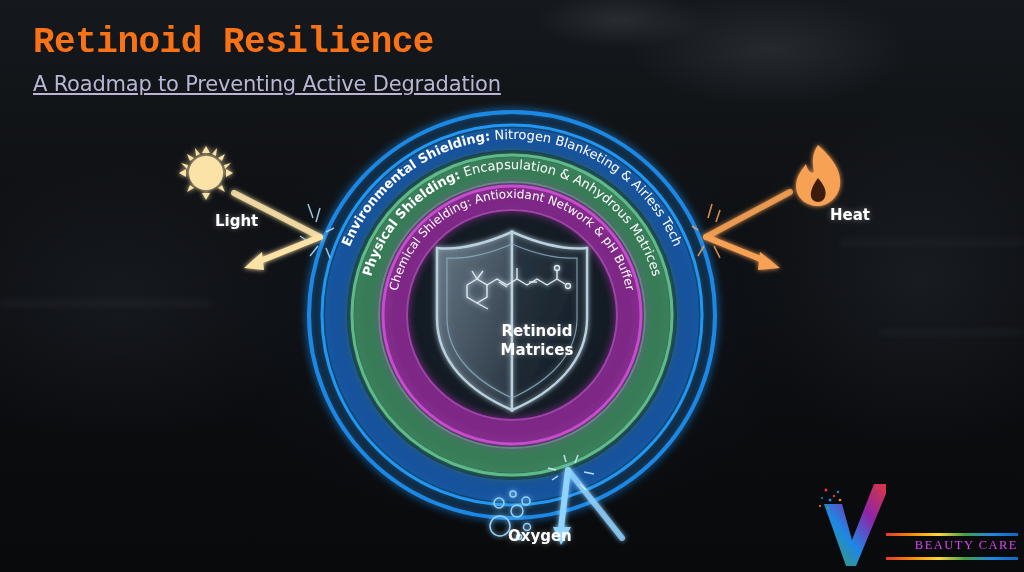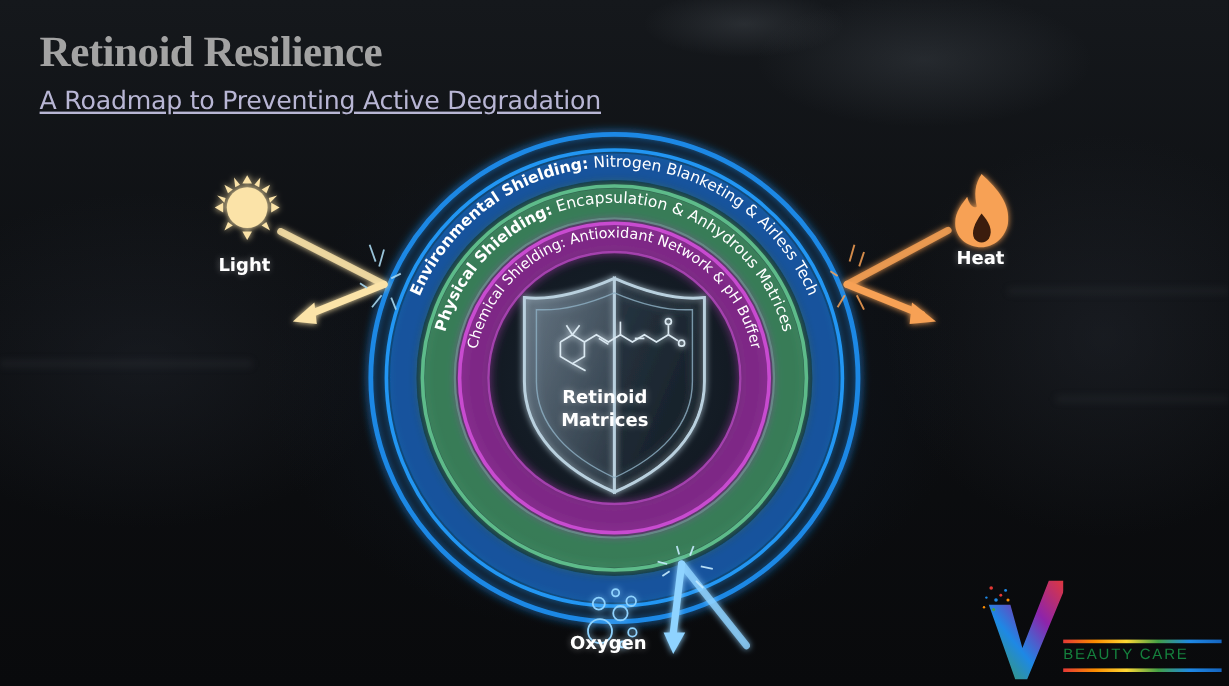--- a/index.html
+++ b/index.html
@@ -14,49 +14,50 @@
       radial-gradient(ellipse 420px 300px at 512px 320px, rgba(20,30,45,0.55), rgba(0,0,0,0) 70%),
       radial-gradient(ellipse 200px 80px at 770px 50px, rgba(120,130,140,0.18), rgba(0,0,0,0) 70%),
       radial-gradient(ellipse 120px 40px at 620px 20px, rgba(160,170,180,0.15), rgba(0,0,0,0) 70%),
       radial-gradient(ellipse 300px 200px at 120px 300px, rgba(40,45,55,0.35), rgba(0,0,0,0) 70%),
       radial-gradient(ellipse 260px 240px at 920px 280px, rgba(45,50,60,0.35), rgba(0,0,0,0) 70%),
       linear-gradient(180deg, #15181c 0%, #0d0f12 45%, #090a0c 100%);
   }
   .bg-shelf { position:absolute; background:rgba(70,75,85,0.18); filter:blur(3px); }
   .title {
     position:absolute; left:33px; top:22px;
-    font-family:Liberation Serif, serif; font-weight:bold;
-    font-size:36px; color:#a3a3a3; letter-spacing:-0.5px;
+    font-family:Liberation Mono, monospace; font-weight:bold;
+    font-size:36px; color:#f97316; letter-spacing:-0.5px;
   }
   .subtitle {
     position:absolute; left:33px; top:72px;
     font-family:"DejaVu Sans", sans-serif;
     font-size:21px; color:#b8b6d4; letter-spacing:-0.2px;text-decoration:underline;
   }
   svg.diagram { position:absolute; left:0; top:0; }
   .label-white {
     position:absolute; color:#ffffff; font-weight:bold;
     font-family:"DejaVu Sans", sans-serif; font-size:15px;
     text-shadow:0 0 6px rgba(255,255,255,0.35);
+    margin-left:33px;
   }
   .brand {
     position:absolute; left:816px; top:478px; width:190px; height:90px;
   }
   .brand-word {
     position:absolute; left:70px; top:4px;
     font-family:"DejaVu Sans", sans-serif; font-size:38px; color:#ffffff;
     letter-spacing:-1px;
   }
   .brand-bar {
     position:absolute; left:70px; width:132px; height:3px;
     background:linear-gradient(90deg,#e53935,#fb8c00,#fdd835,#43a047,#1e88e5,#1565c0);
   }
   .brand-sub {
-    position:absolute; left:70px; top:60px; width:132px; text-align:left;
-    font-family:Liberation Sans, sans-serif; font-size:12.5px; color:#15803d;
+    position:absolute; left:70px; top:60px; width:132px; text-align:right;
+    font-family:Liberation Serif, serif; font-size:12.5px; color:#d946ef;
     letter-spacing:1.5px;
   }
 </style>
 </head>
 <body>
 
 <div class="bg"></div>
 <div class="bg-shelf" style="left:0;top:300px;width:210px;height:6px;"></div>
 <div class="bg-shelf" style="left:840px;top:240px;width:184px;height:5px;"></div>
 <div class="bg-shelf" style="left:880px;top:330px;width:144px;height:5px;"></div>

